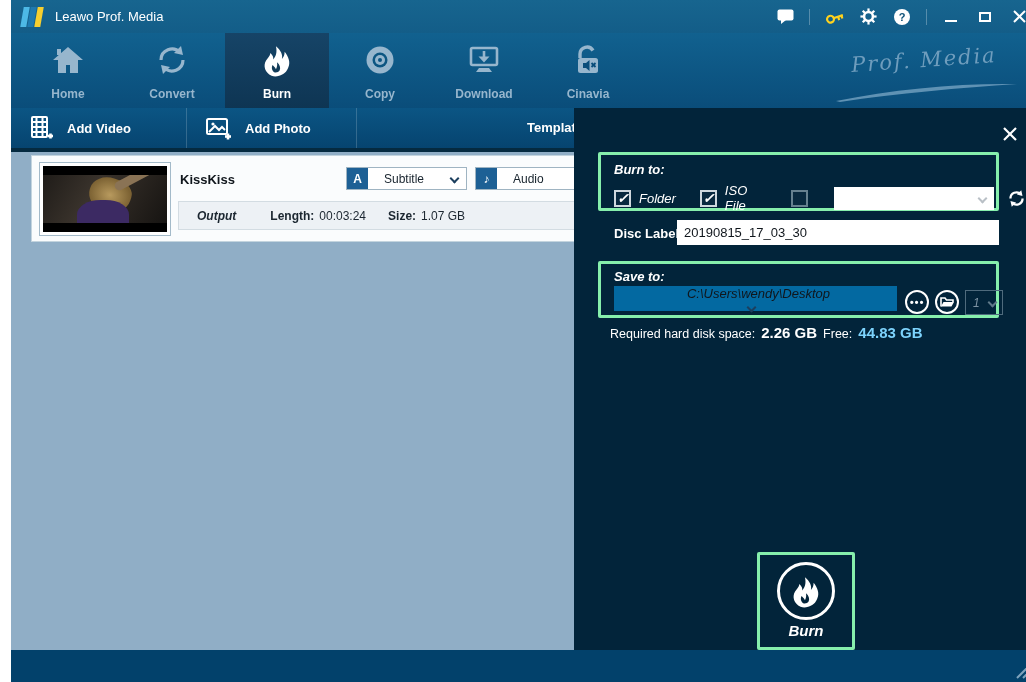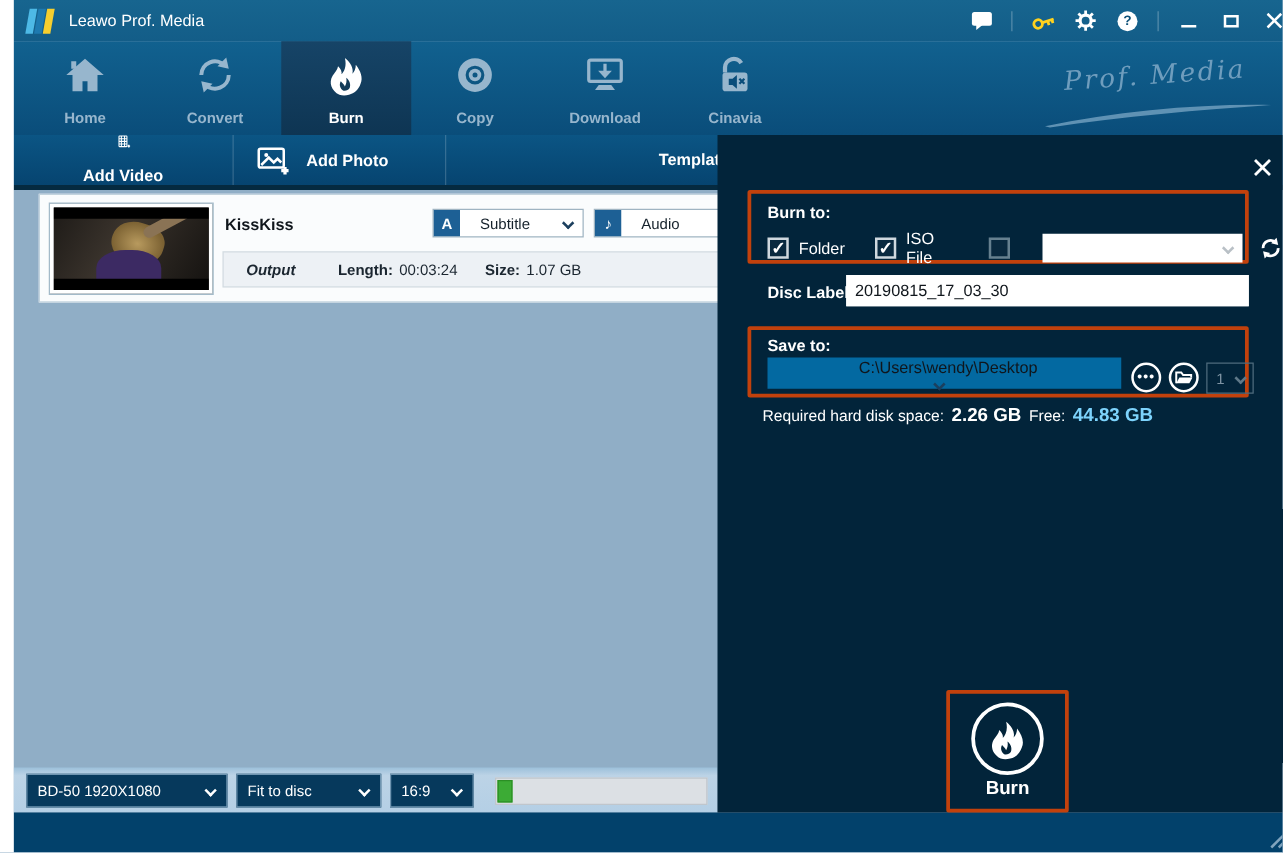--- a/index.html
+++ b/index.html
@@ -79,21 +79,21 @@
     color:#ffffff; font-size:12px; display:flex; align-items:center; cursor:pointer; }
   .bb-dd .dd-text { flex:1; padding-left:8px; white-space:nowrap; }
   .bb-dd .chev { border-color:#ffffff; margin-right:9px; }
   .progress { position:absolute; left:385px; top:8px; width:170px; height:22px; background:#dce0e4;
     border:1px solid #c0c6cc; }
   .progress-fill { position:absolute; left:1px; top:1px; bottom:1px; background:#3cab35; border:1px solid #2b8f25; }
 
   
   .panel { position:absolute; left:563px; top:108px; width:463px; height:542px; background:#02243a; z-index:5; }
   .panel-close { position:absolute; left:428px; top:18px; width:18px; height:18px; cursor:pointer; }
-  .redbox { position:absolute; border:3px solid #c2410c; border-radius:2px; }
+  .redbox { position:absolute; border:3px solid #86efac; border-radius:2px;font-style:italic; }
   .p-label { color:#ffffff; font-size:13px; font-weight:bold; }
 
   .burnto-box { left:24px; top:44px; width:401px; height:59px; }
   .burnto-box .p-label { position:absolute; left:13px; top:7px; }
   .opt-row { position:absolute; left:13px; top:28px; display:flex; align-items:center; }
   .cb { width:17px; height:17px; border:2px solid #cfd8de; background:#09293f; position:relative; cursor:pointer; flex:0 0 17px; }
   .cb.dim { border-color:#66808f; }
   .cb.checked::after { content:"✓"; position:absolute; left:1px; top:-2px; color:#ffffff; font-size:14px; font-weight:bold; }
   .opt-label { color:#ffffff; font-size:13px; margin:0 24px 0 8px; }
   .empty-dd { width:180px; height:23px; background:#ffffff; margin-left:26px; display:flex; align-items:center;
@@ -271,21 +271,21 @@
     </div>
     <div class="brand">
       <span class="brand-text">Prof. Media</span>
       <svg class="brand-swoosh" width="185" height="22" viewBox="0 0 185 22">
           <path d="M2 20 C 60 8, 125 2, 183 3 C 126 7, 64 12, 6 21 Z" fill="#5f92b4"></path>
         </svg>
     </div>
   </div>
 
   <div class="toolbar">
-    <div class="tool-btn" style="left:0; width:175px;flex-direction:column;">
+    <div class="tool-btn" style="left:0; width:175px;">
       <svg width="24" height="26" viewBox="0 0 24 26" fill="none" stroke="#ffffff" stroke-width="2">
           <rect x="3" y="2" width="15" height="20" rx="1"></rect>
           <line x1="7.5" y1="2" x2="7.5" y2="22"></line>
           <line x1="13.5" y1="2" x2="13.5" y2="22"></line>
           <line x1="3" y1="7" x2="18" y2="7"></line>
           <line x1="3" y1="12" x2="18" y2="12"></line>
           <line x1="3" y1="17" x2="18" y2="17"></line>
           <g stroke="#ffffff" stroke-width="2.6">
             <line x1="19" y1="21" x2="24" y2="21"></line>
             <line x1="21.5" y1="18.5" x2="21.5" y2="23.5"></line>
@@ -337,37 +337,20 @@
       <div class="output-box">
         <span class="o-lab">Output</span>
         <span class="k">Length:</span>
         <span class="v">00:03:24</span>
         <span class="k2">Size:</span>
         <span class="v">1.07 GB</span>
       </div>
     </div>
   </div>
 
-  <div class="bottom-bar">
-    <div class="bb-dd" style="left:10px; width:161px;">
-      <span class="dd-text">BD-50 1920X1080</span>
-      <span class="chev"></span>
-    </div>
-    <div class="bb-dd" style="left:178px; width:116px;">
-      <span class="dd-text">Fit to disc</span>
-      <span class="chev"></span>
-    </div>
-    <div class="bb-dd" style="left:301px; width:67px;">
-      <span class="dd-text">16:9</span>
-      <span class="chev"></span>
-    </div>
-    <div class="progress">
-      <div class="progress-fill" style="width: 7%;"></div>
-    </div>
-  </div>
 
   <div class="panel">
     <span class="panel-close">
       <svg width="16" height="16" viewBox="0 0 16 16">
           <g stroke="#ffffff" stroke-width="2.2">
             <line x1="2" y1="2" x2="14" y2="14"></line>
             <line x1="14" y1="2" x2="2" y2="14"></line>
           </g>
         </svg>
     </span>

